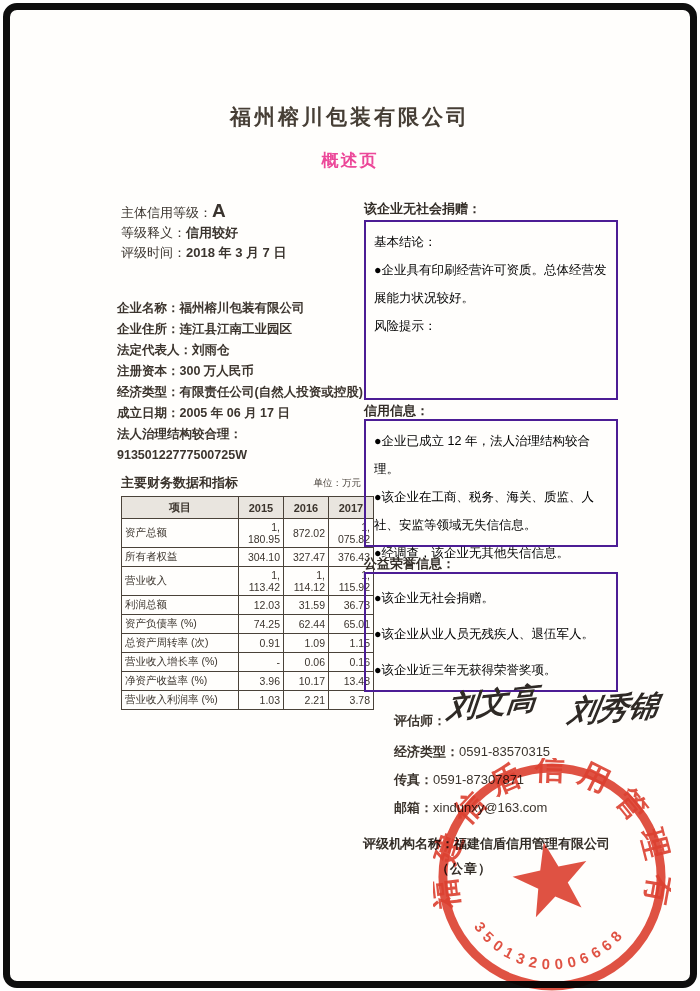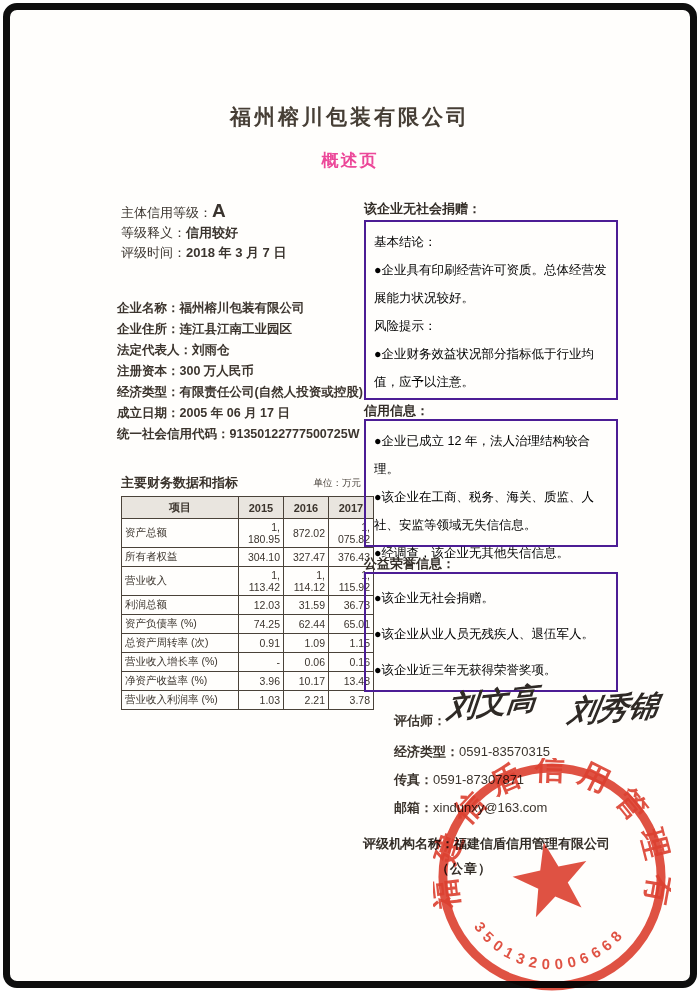--- a/index.html
+++ b/index.html
@@ -64,21 +64,21 @@
   </div>
 </div>
 
 <div class="abs company">
   <div><span>企业名称：</span><span>福州榕川包装有限公司</span></div>
   <div><span>企业住所：</span><span>连江县江南工业园区</span></div>
   <div><span>法定代表人：</span><span>刘雨仓</span></div>
   <div><span>注册资本：</span><span>300 万人民币</span></div>
   <div><span>经济类型：</span><span>有限责任公司(自然人投资或控股)</span></div>
   <div><span>成立日期：</span><span>2005 年 06 月 17 日</span></div>
-  <div><span>统一社会信用代码：</span><span>91350122777500725W</span></div>
+  <div><span>法人治理结构较合理：</span><span>91350122777500725W</span></div>
 </div>
 
 <div class="abs fin-title-row">
   <span class="fin-title">主要财务数据和指标</span>
   <span class="fin-unit">单位：万元</span>
 </div>
 <table class="fin">
   <tbody>
       <tr>
     <th>项目</th>
@@ -141,21 +141,20 @@
         <td class="num">3.78</td>
       </tr>
 </tbody>
   </table>
 
 <div class="abs sec-header" style="left:364px;top:200px;">该企业无社会捐赠：</div>
 <div class="abs box box1">
   <div>基本结论：</div>
   <div>●企业具有印刷经营许可资质。总体经营发展能力状况较好。</div>
   <div>风险提示：</div>
-  <div>●企业财务效益状况部分指标低于行业均值，应予以注意。</div>
 </div>
 
 <div class="abs sec-header" style="left:364px;top:402px;">信用信息：</div>
 <div class="abs box box2">
   <div>●企业已成立 12 年，法人治理结构较合理。</div>
   <div>●该企业在工商、税务、海关、质监、人社、安监等领域无失信信息。</div>
   <div>●经调查，该企业无其他失信信息。</div>
 </div>
 
 <div class="abs sec-header" style="left:364px;top:555px;">公益荣誉信息：</div>

